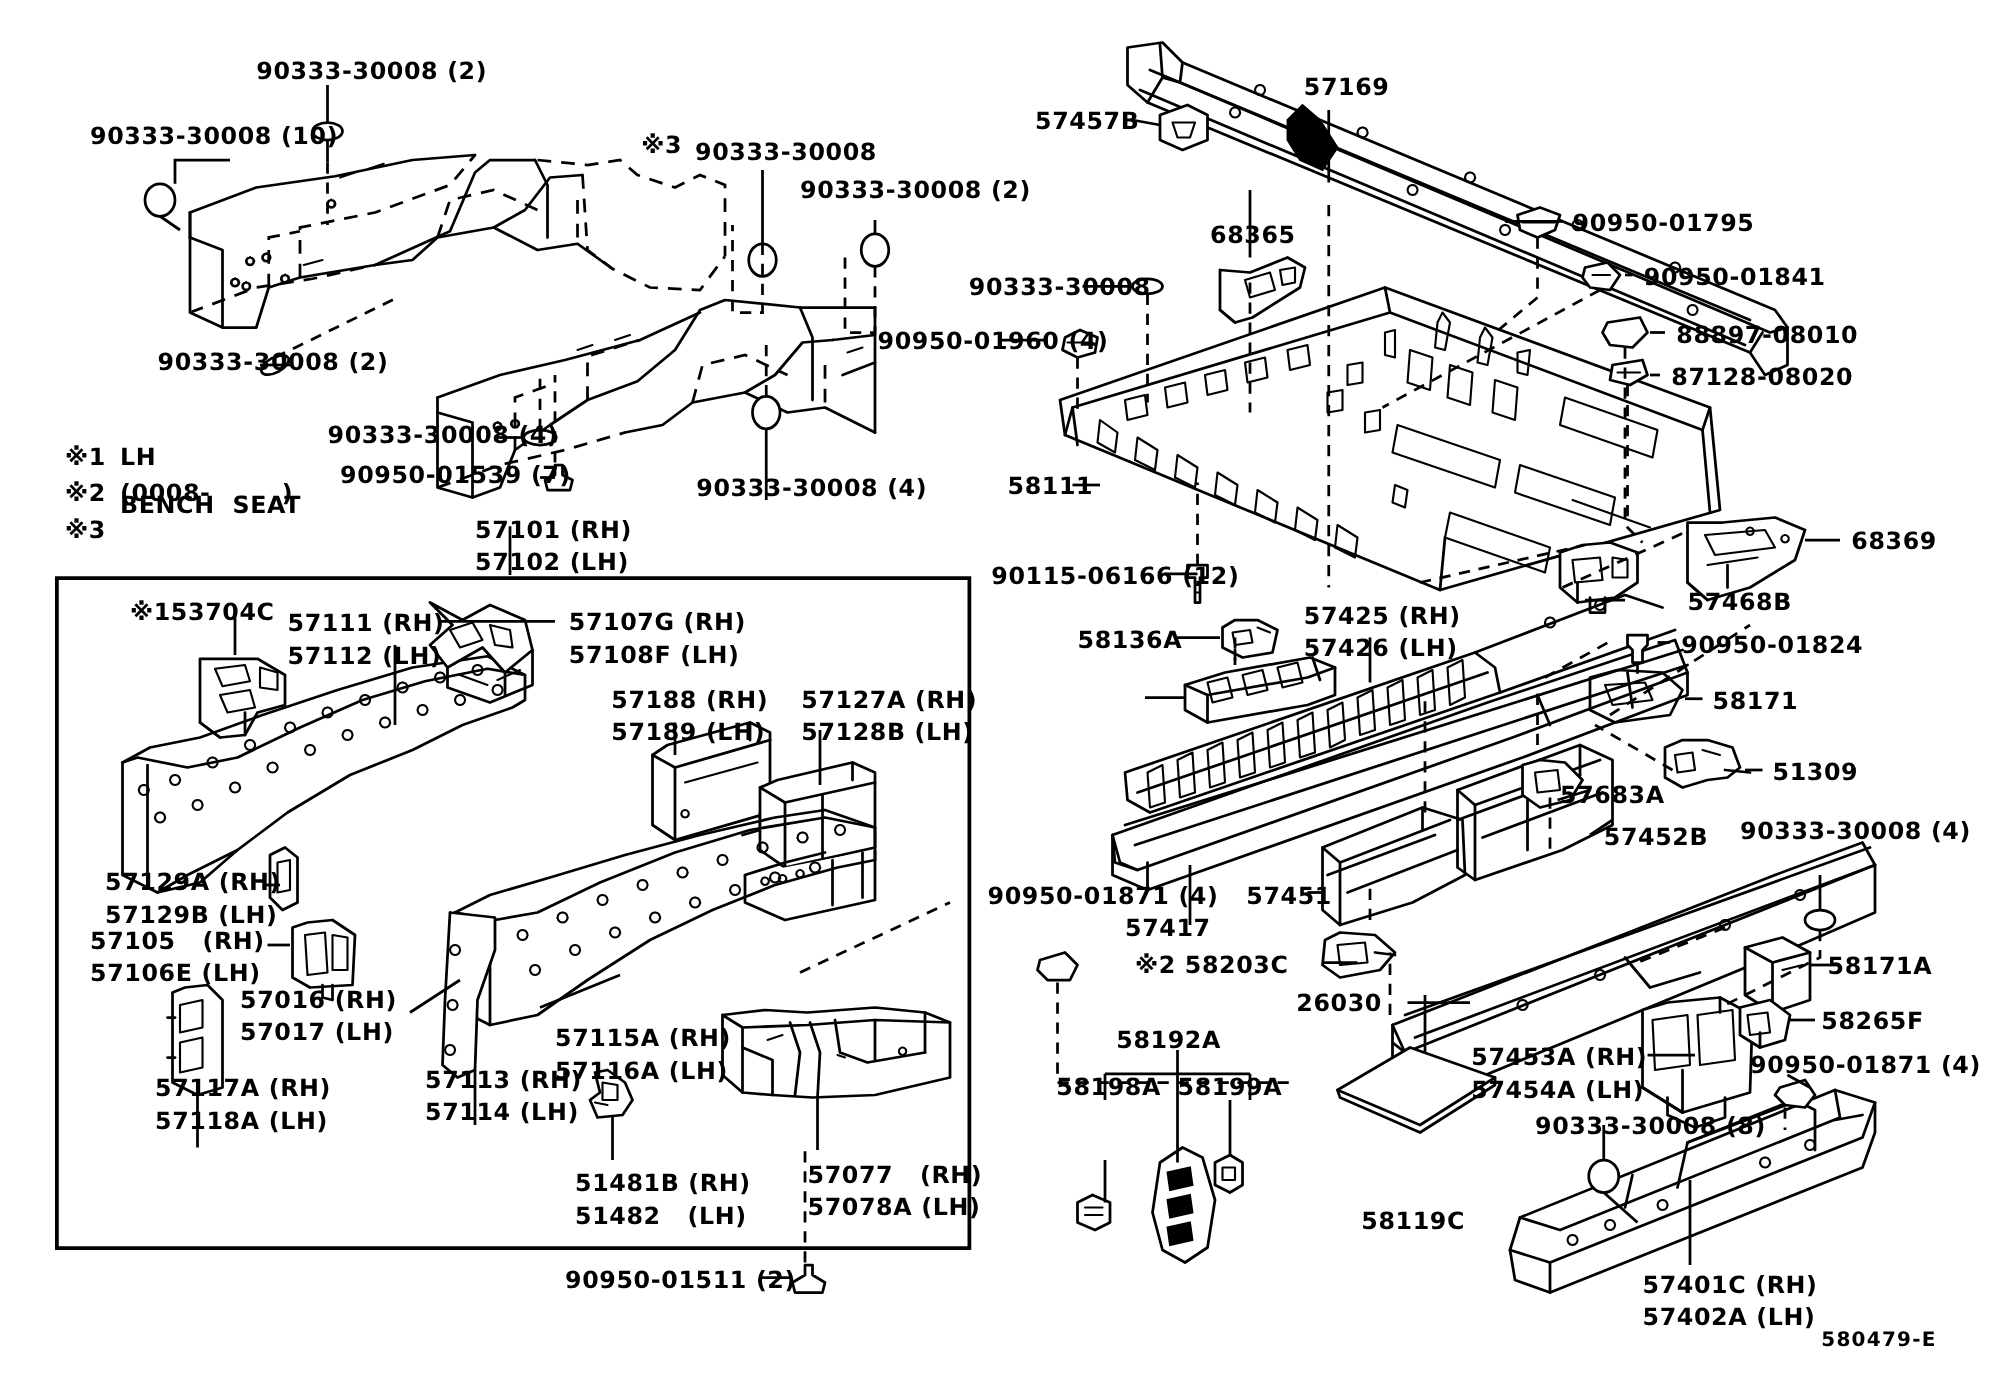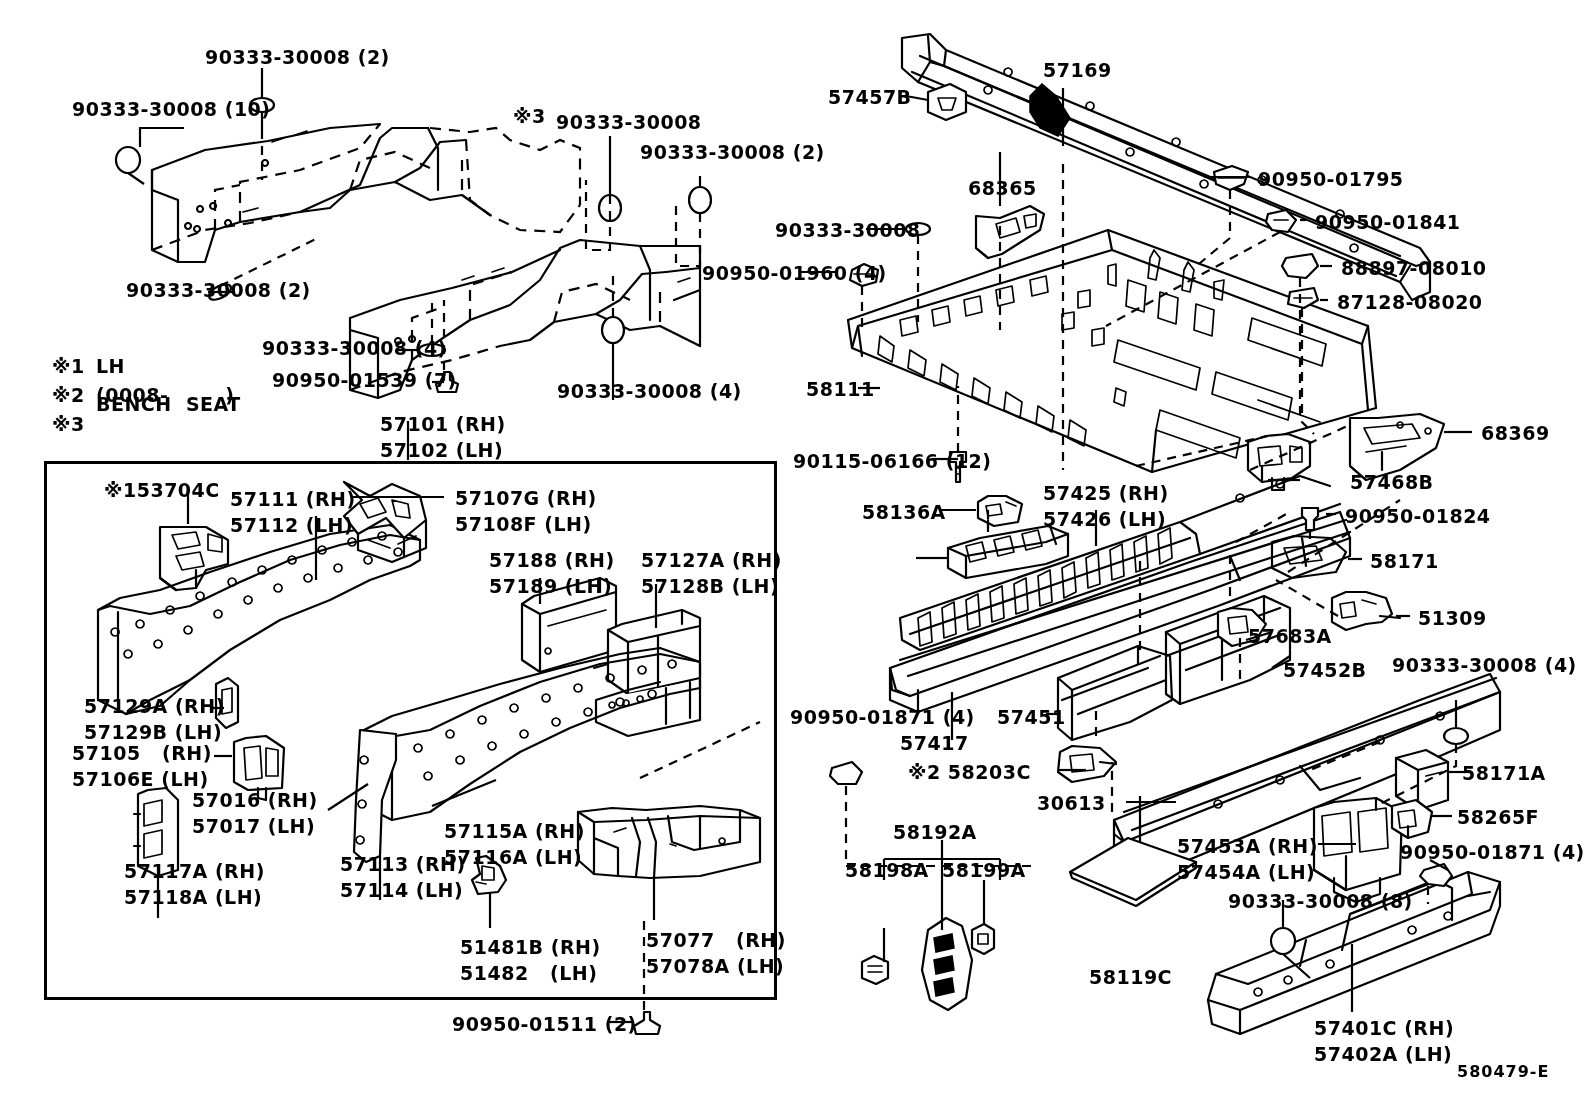--- a/index.html
+++ b/index.html
@@ -745,21 +745,21 @@
   <div class="lbl" style="left:1418px; top:606px;">51309</div>
   <div class="lbl" style="left:862px; top:500px;">58136A</div>
   <div class="lbl two" style="left:1043px; top:480px;">57425 (RH)
 57426 (LH)</div>
   <div class="lbl" style="left:1248px; top:624px;">57683A</div>
   <div class="lbl" style="left:1283px; top:658px;">57452B</div>
   <div class="lbl" style="left:997px; top:705px;">57451</div>
   <div class="lbl" style="left:790px; top:705px;">90950-01871 (4)</div>
   <div class="lbl" style="left:900px; top:731px;">57417</div>
   <div class="lbl" style="left:908px; top:760px;">※2 58203C</div>
-  <div class="lbl" style="left:1037px; top:791px;">30613</div>
+  <div class="lbl" style="left:1037px; top:791px;">26030</div>
   <div class="lbl" style="left:893px; top:820px;">58192A</div>
   <div class="lbl" style="left:845px; top:858px;">58198A</div>
   <div class="lbl" style="left:942px; top:858px;">58199A</div>
   <div class="lbl" style="left:1089px; top:965px;">58119C</div>
   <div class="lbl two" style="left:1177px; top:833px;">57453A (RH)
 57454A (LH)</div>
   <div class="lbl" style="left:1392px; top:653px;">90333-30008 (4)</div>
   <div class="lbl" style="left:1462px; top:761px;">58171A</div>
   <div class="lbl" style="left:1457px; top:805px;">58265F</div>
   <div class="lbl" style="left:1400px; top:840px;">90950-01871 (4)</div>

